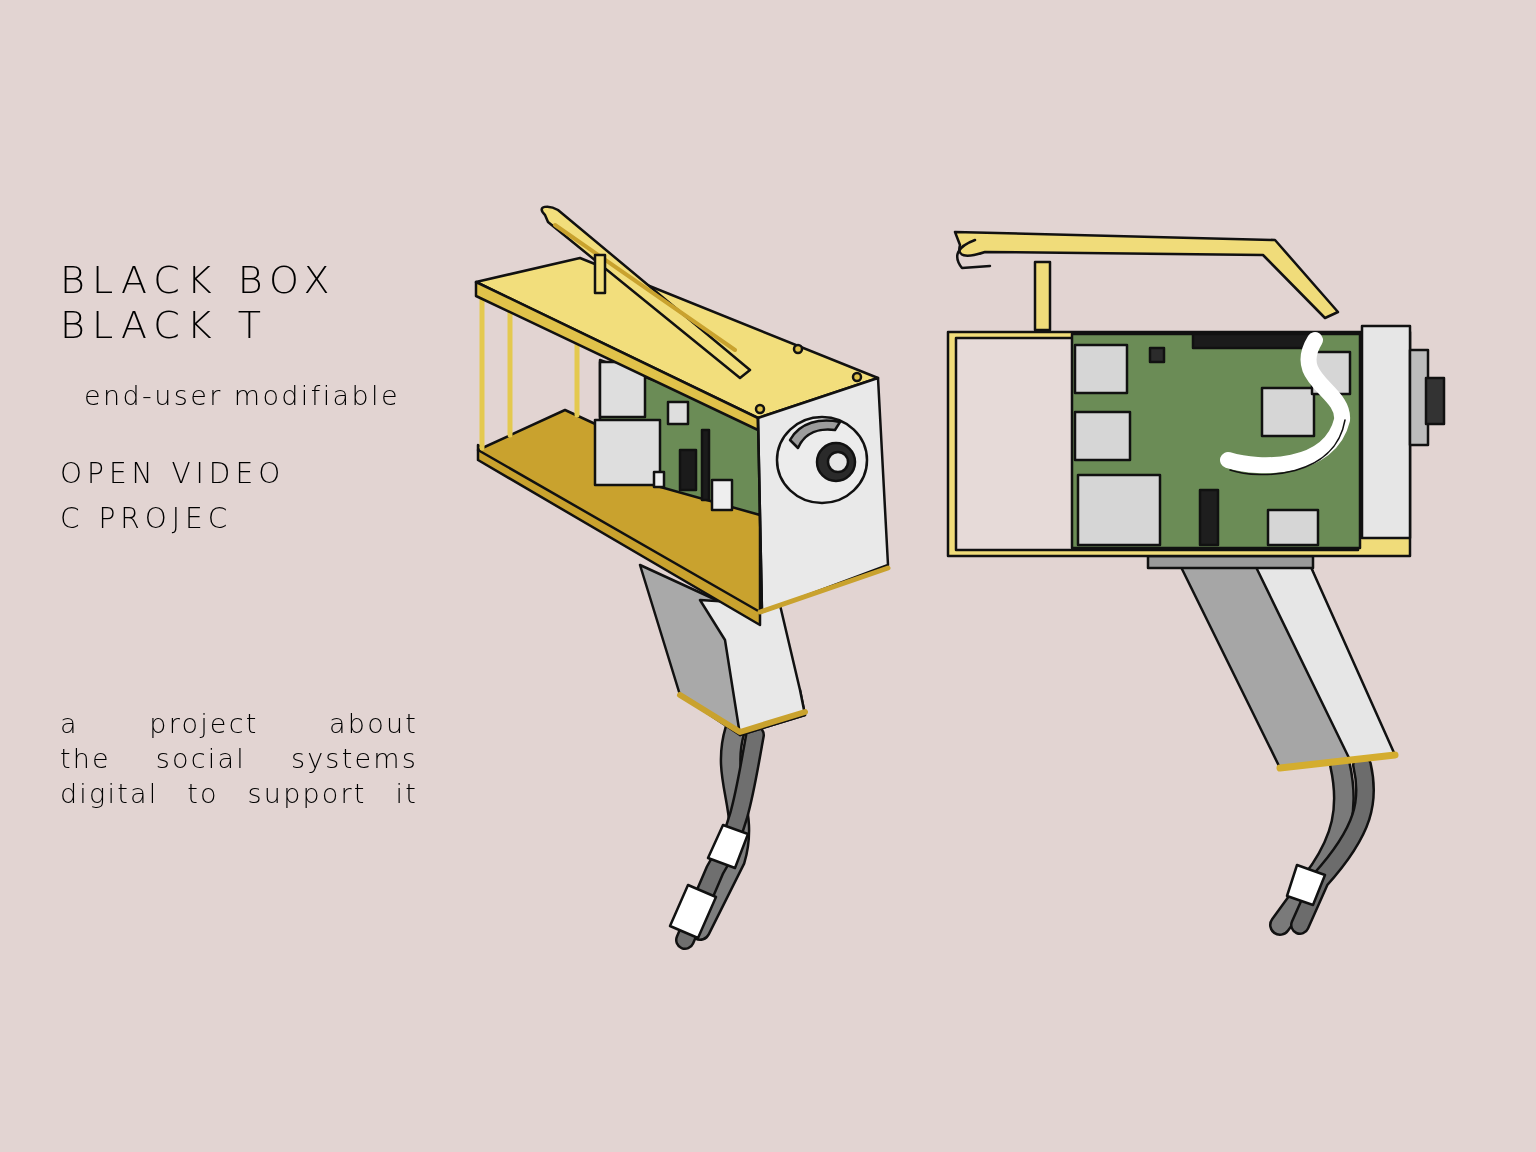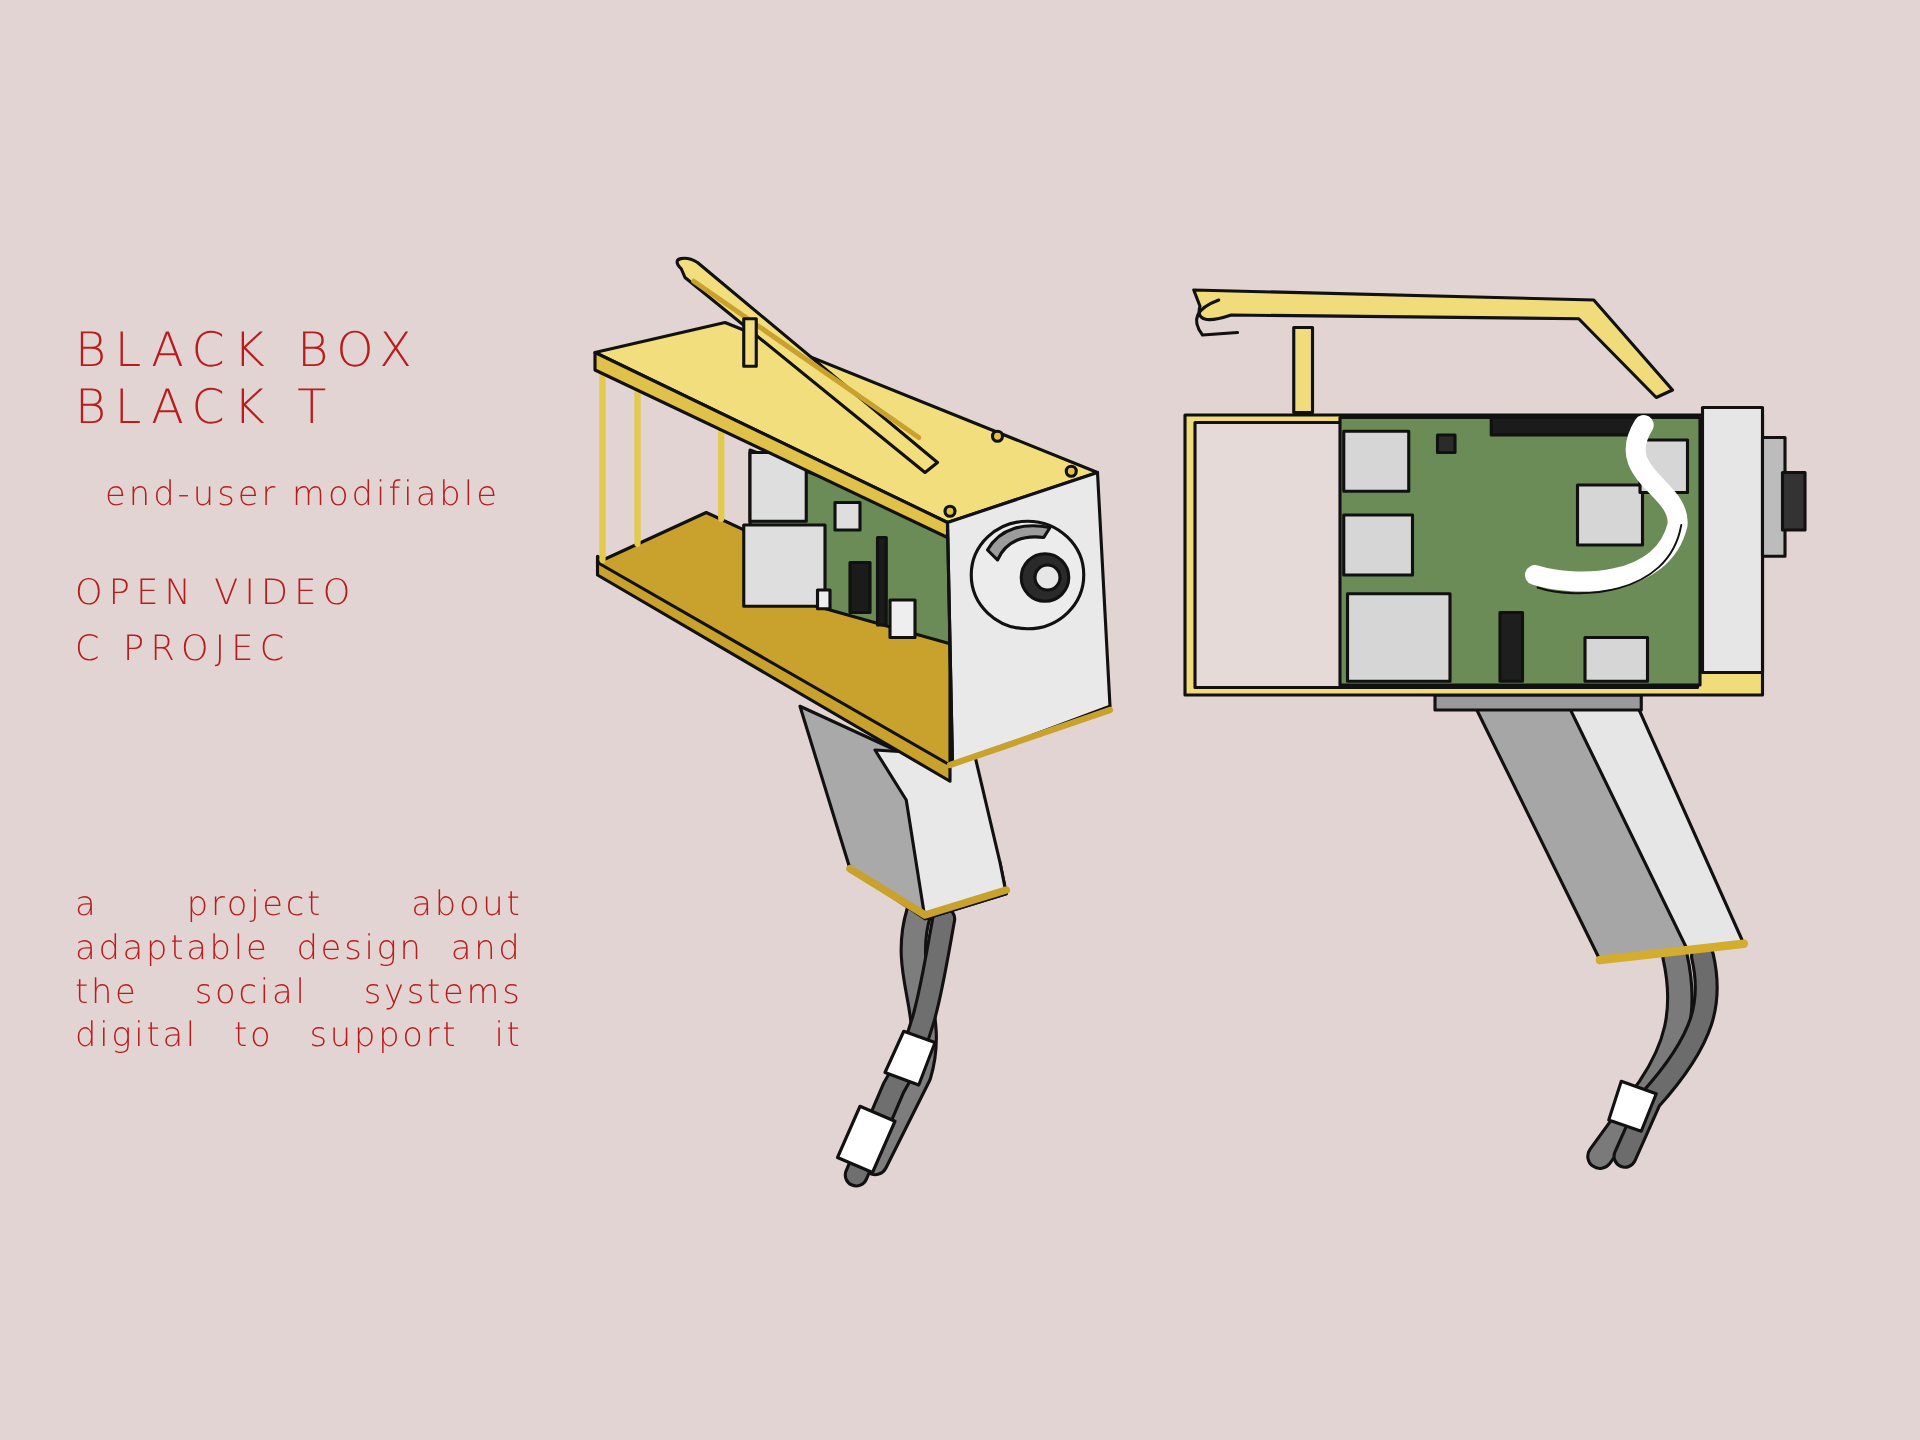--- a/index.html
+++ b/index.html
@@ -1,17 +1,17 @@
 <!DOCTYPE html>
 <html><head>
 <meta charset="utf-8">
 <style>
   html, body { margin:0; padding:0; }
   body { width:1536px; height:1152px; background:#e2d4d2; position:relative; overflow:hidden; font-family:"DejaVu Sans", sans-serif; }
-  .txt { position:absolute; color:#b91c1c; font-weight:200; }
+  .txt { position:absolute; color:#000000; font-weight:200; }
   .title { left:60px; top:258px; font-size:38px; letter-spacing:7px; line-height:45px; }
   .sub { left:60px; top:378px; font-size:27px; letter-spacing:2.4px; line-height:35px;margin-left:24px; }
   .title2 { left:60px; top:451px; font-size:28px; letter-spacing:5px; line-height:45px; }
   .desc { left:60px; top:706px; width:358px; font-size:27px; letter-spacing:2.2px; line-height:35px; text-align:justify; text-align-last:justify; }
   .line { display:block; white-space:nowrap; }
   .desc .line { white-space:normal; text-align:justify; text-align-last:justify; }
   svg { position:absolute; left:0; top:0; }
 </style>
 </head>
 <body>
@@ -22,21 +22,20 @@
 </div>
 <div class="txt sub">
   <span class="line">end-user modifiable</span>
 </div>
 <div class="txt title2">
   <span class="line">OPEN VIDEO</span>
   <span class="line">C PROJEC</span>
 </div>
 <div class="txt desc">
   <span class="line">a project about</span>
-  <span class="line">adaptable design and</span>
   <span class="line">the social systems</span>
   <span class="line">digital to support it</span>
 </div>
 
 <svg width="1536" height="1152" stroke="#111" stroke-width="2.5" stroke-linejoin="round" stroke-linecap="round">
 
   <g>
     <path d="M735,730 C720,780 750,810 735,860 L700,930" fill="none" stroke="#111" stroke-width="22"></path>
     <path d="M735,730 C720,780 750,810 735,860 L700,930" fill="none" stroke="#7d7d7d" stroke-width="17"></path>
     <path d="M755,735 C745,790 740,830 715,870 L685,940" fill="none" stroke="#111" stroke-width="20"></path>

